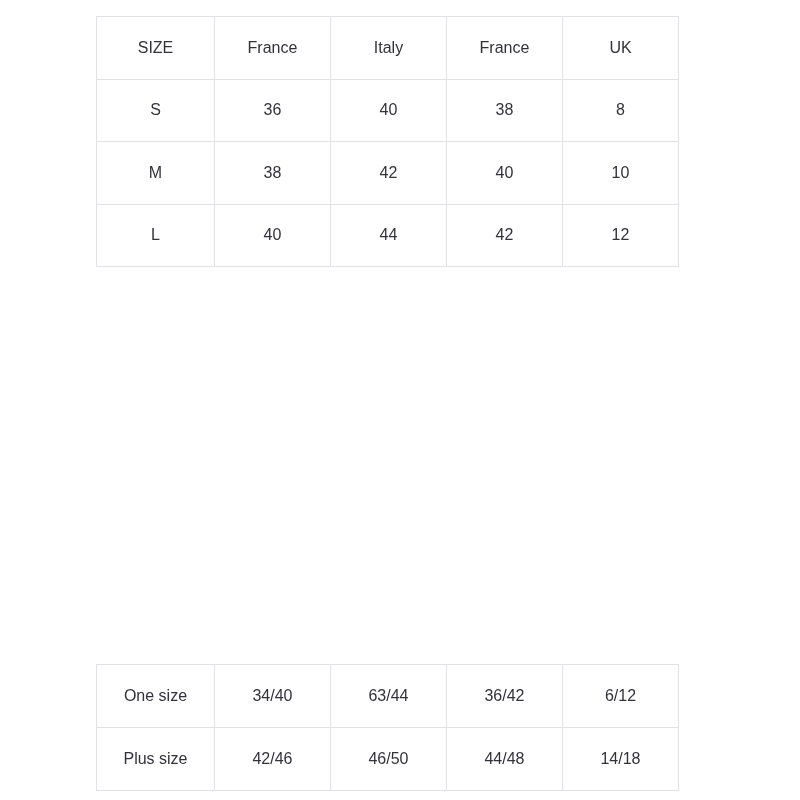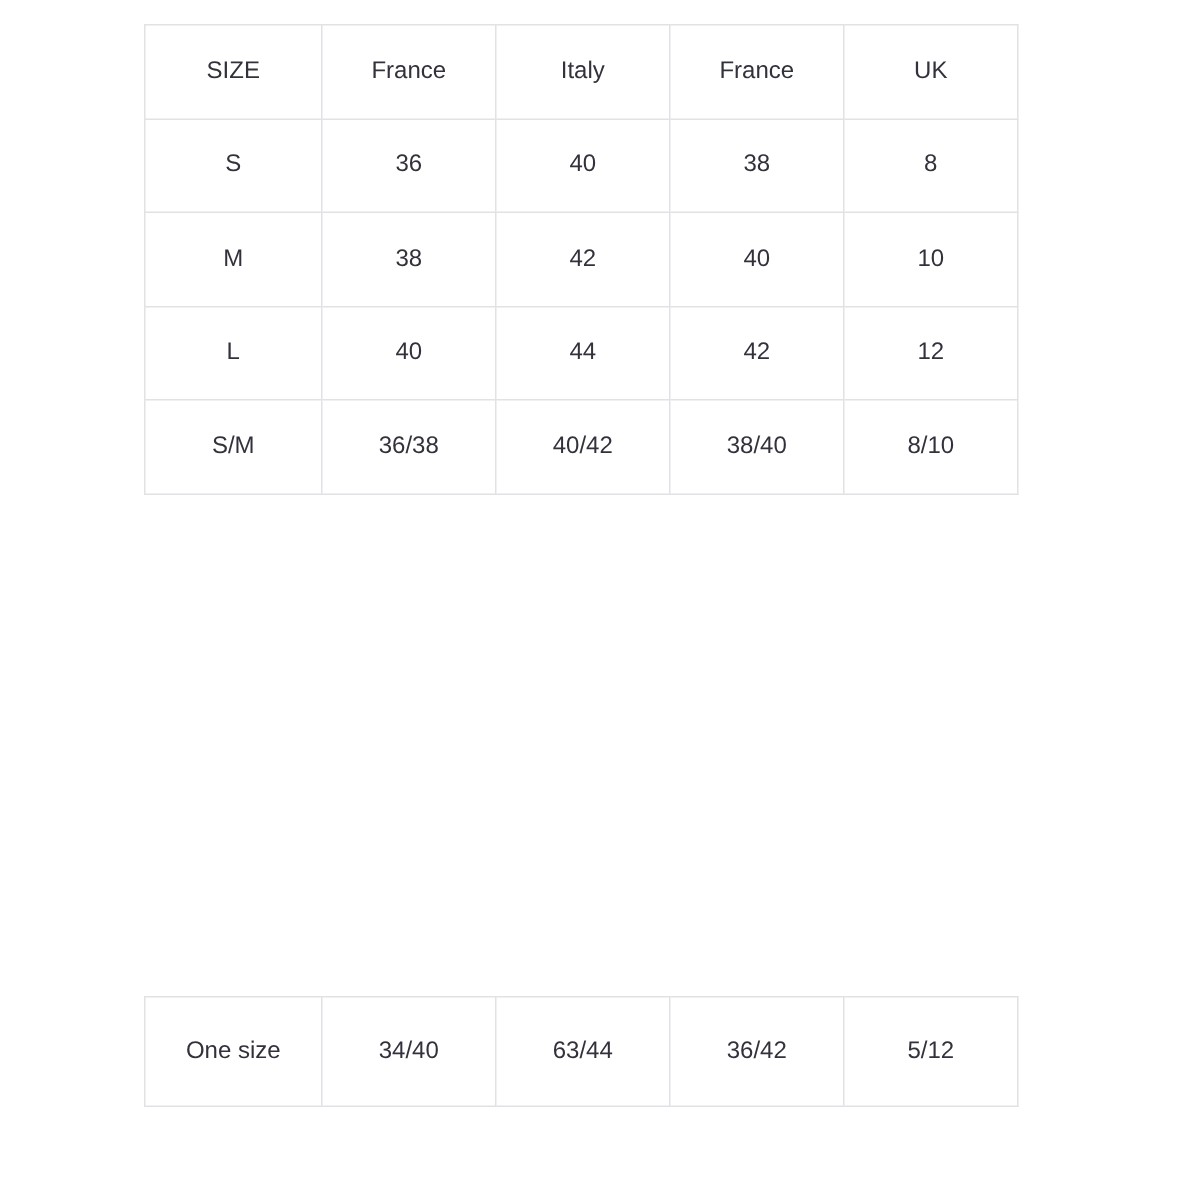--- a/index.html
+++ b/index.html
@@ -40,21 +40,21 @@
     vertical-align: middle;
     font-size: 16px;
     color: #32323c;
     font-weight: 400;
     padding: 0;
   }
   table.size-table col.c-label { width: 118px; }
   table.size-table col.c-val   { width: 116px; }
 
   #main-table tr { height: 62.5px; }
-  #secondary-table tr { height: 73px; }
+  #secondary-table tr { height: 63px; }
 
   .hdr-cell {
     font-weight: bold;
     font-size: 16px;
     color: #23232b;
   }
   .row-label {
     font-weight: bold;
     font-size: 16px;
     color: #23232b;
@@ -103,45 +103,45 @@
           <td class="val-cell">40</td>
           <td class="val-cell">10</td>
         </tr>
         <tr>
           <td class="row-label">L</td>
           <td class="val-cell">40</td>
           <td class="val-cell">44</td>
           <td class="val-cell">42</td>
           <td class="val-cell">12</td>
         </tr>
-        <tr>
-          <td class="row-label">S/M</td>
-          <td class="val-cell">36/38</td>
-          <td class="val-cell">40/42</td>
-          <td class="val-cell">38/40</td>
-          <td class="val-cell">8/10</td>
-        </tr>
       </tbody>
     </table>
   </div>
 
   <div class="table-wrap" id="secondary-table-wrap">
     <table class="size-table" id="secondary-table">
       <colgroup>
         <col class="c-label">
         <col class="c-val">
         <col class="c-val">
         <col class="c-val">
         <col class="c-val">
       </colgroup>
       <tbody>
         <tr>
           <td class="row-label">One size</td>
           <td class="val-cell">34/40</td>
           <td class="val-cell">63/44</td>
           <td class="val-cell">36/42</td>
-          <td class="val-cell">5/12</td>
+          <td class="val-cell">6/12</td>
+        </tr>
+        <tr>
+          <td class="row-label">Plus size</td>
+          <td class="val-cell">42/46</td>
+          <td class="val-cell">46/50</td>
+          <td class="val-cell">44/48</td>
+          <td class="val-cell">14/18</td>
         </tr>
       </tbody>
     </table>
   </div>
 
 </div>
 
 </body></html>

